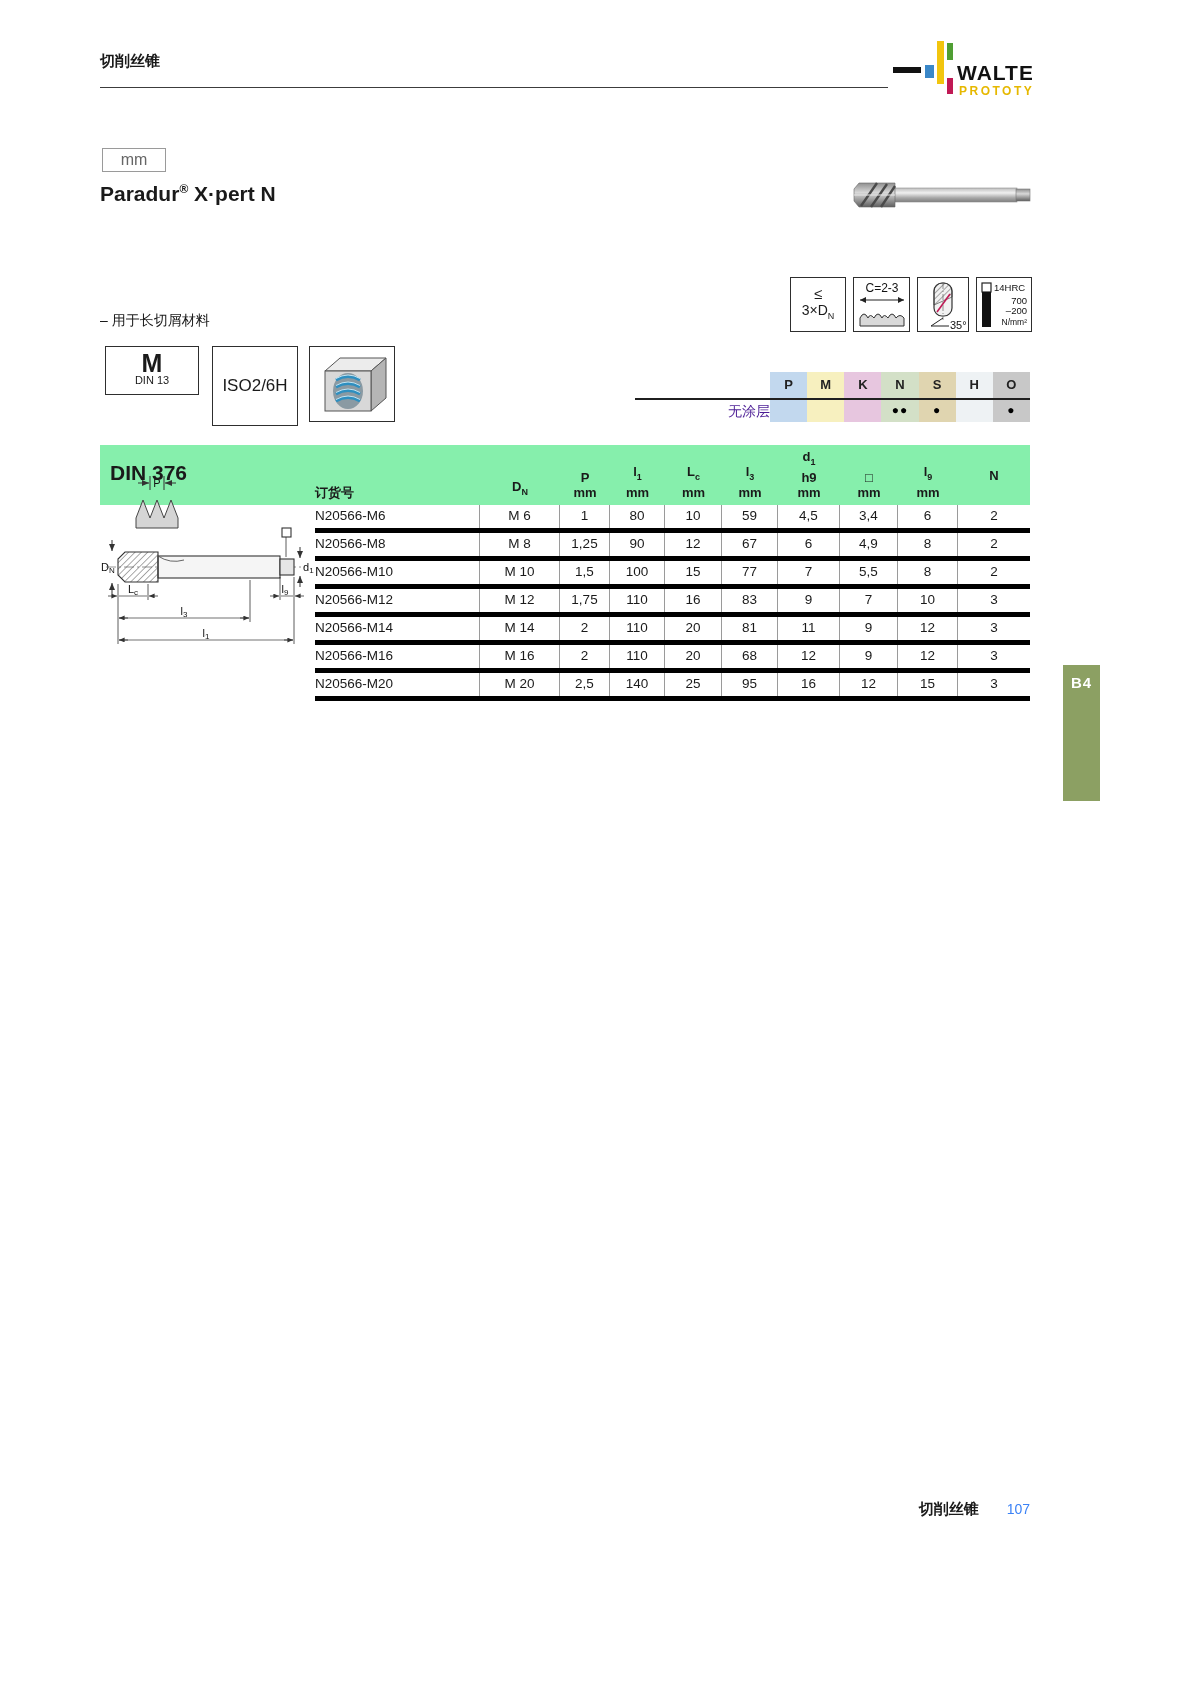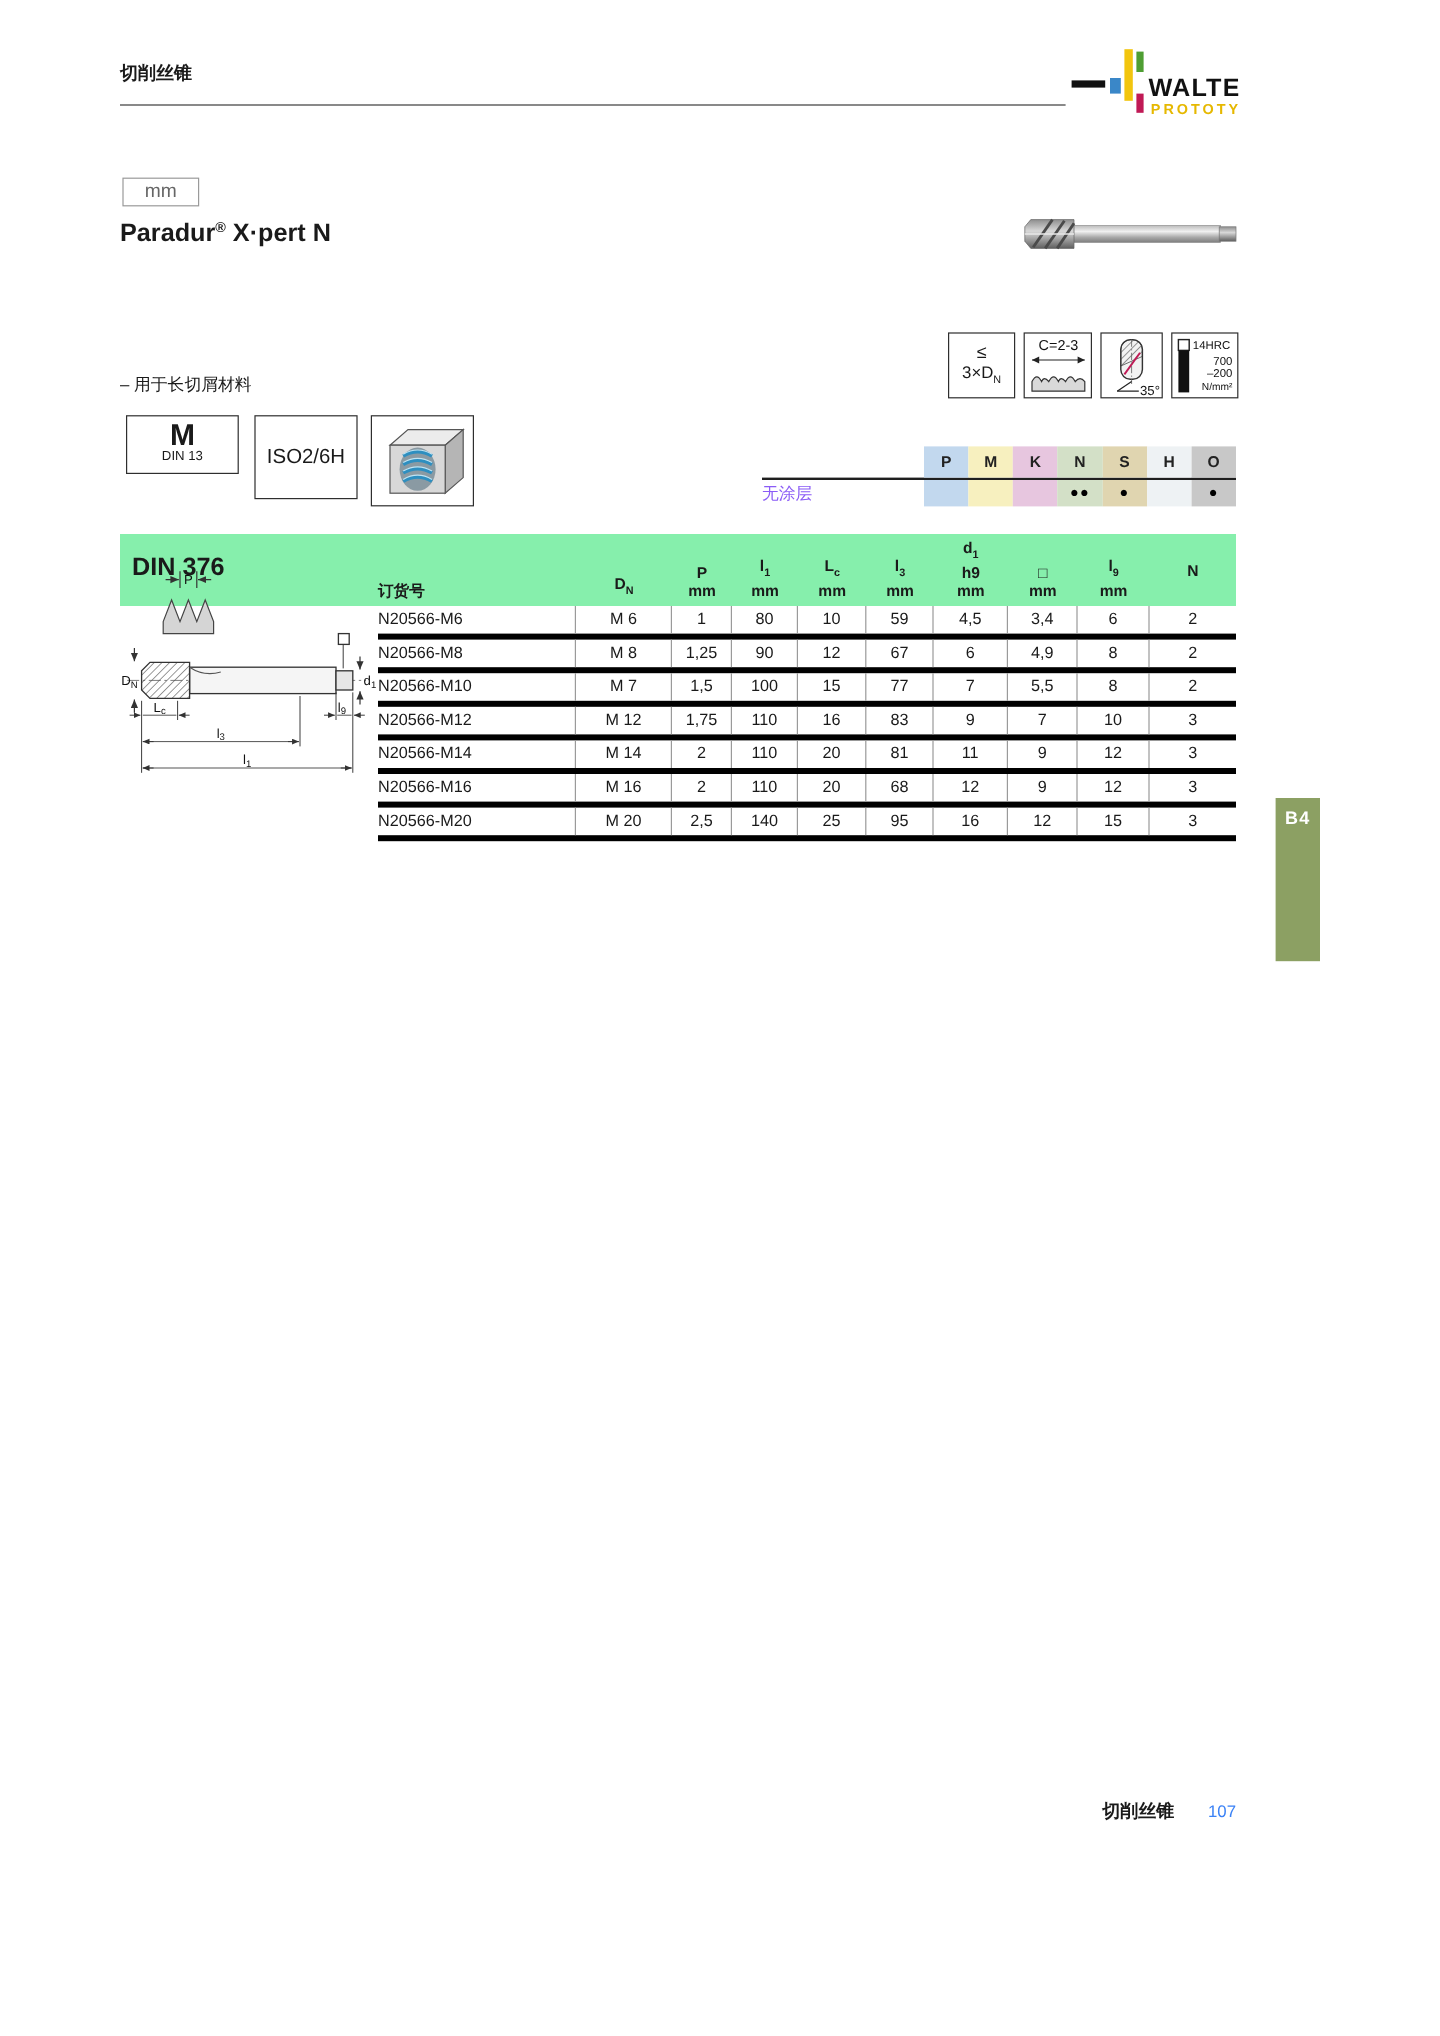--- a/index.html
+++ b/index.html
@@ -23,41 +23,41 @@
   .tool-photo{left:853px;top:172px;}
 
   
   .feature{left:100px;top:312px;font-size:14px;}
 
   
   .box{border:1.5px solid #2e2e2e;background:#fff;box-sizing:border-box;text-align:center;}
   .m-box{left:105px;top:346px;width:94px;height:49px;}
   .m-box .m{font-size:25px;font-weight:bold;line-height:26px;margin-top:3px;}
   .m-box .din{font-size:11px;margin-top:-2px;}
-  .iso-box{left:212px;top:346px;width:86px;height:70px;display:flex;align-items:center;justify-content:center;
+  .iso-box{left:212px;top:346px;width:86px;height:80px;display:flex;align-items:center;justify-content:center;
            font-size:17px;}
   .cube-box{left:309px;top:346px;width:86px;height:76px;display:flex;align-items:center;justify-content:center;}
 
   
   .picto{border:1.5px solid #2e2e2e;box-sizing:border-box;background:#fff;top:277px;height:55px;
          display:flex;flex-direction:column;align-items:center;justify-content:center;}
   .picto-depth{left:790px;width:56px;font-size:14px;line-height:17px;text-align:center;}
   .picto-depth .le{font-size:15px;}
   .picto-chamfer{left:853px;width:57px;padding:0;}
   .picto-angle{left:917px;width:52px;}
   .picto-hard{left:976px;width:56px;}
   sub.sm{font-size:9px;}
 
   
   .materials{left:635px;top:372px;width:395px;}
   .mat-letters{display:grid;grid-template-columns:135px repeat(7,37.15px);height:26px;}
   .mat-dots{display:grid;grid-template-columns:135px repeat(7,37.15px);height:22px;border-top:2px solid #1f1f1f;}
   .mat-cell{text-align:center;font-size:13px;font-weight:bold;line-height:26px;color:#222;}
   .mat-dot-cell{text-align:center;font-size:12px;line-height:20px;letter-spacing:1px;color:#000;}
-  .coating-label{font-size:14px;line-height:22px;color:#8b5cf6;text-align:left;}
+  .coating-label{font-size:14px;line-height:22px;color:#4c1d95;text-align:right;}
 
   
   .tbl-head{left:100px;top:445px;width:930px;height:60px;background:#86efac;}
   .din-std{position:absolute;left:10px;top:16px;font-size:21px;font-weight:bold;}
   .cols{display:grid;grid-template-columns:165px 80px 50px 55px 57px 56px 62px 58px 60px 72px;}
   .head-cols{position:absolute;left:215px;bottom:5px;width:715px;}
   .hcell{text-align:center;font-size:13px;font-weight:bold;line-height:15px;align-self:end;}
   .hcell.left{text-align:left;}
   .hcell .raise{display:block;}
   .tbody{left:315px;top:505px;width:715px;}
@@ -260,21 +260,21 @@
         <div class="tcell c-l1">90</div>
         <div class="tcell c-lc">12</div>
         <div class="tcell c-l3">67</div>
         <div class="tcell c-d1">6</div>
         <div class="tcell c-sq">4,9</div>
         <div class="tcell c-l9">8</div>
         <div class="tcell c-n">2</div>
       </div>
       <div class="trow cols">
         <div class="tcell c-order">N20566-M10</div>
-        <div class="tcell c-dn">M 7</div>
+        <div class="tcell c-dn">M 10</div>
         <div class="tcell c-p">1,5</div>
         <div class="tcell c-l1">100</div>
         <div class="tcell c-lc">15</div>
         <div class="tcell c-l3">77</div>
         <div class="tcell c-d1">7</div>
         <div class="tcell c-sq">5,5</div>
         <div class="tcell c-l9">8</div>
         <div class="tcell c-n">2</div>
       </div>
       <div class="trow cols">

